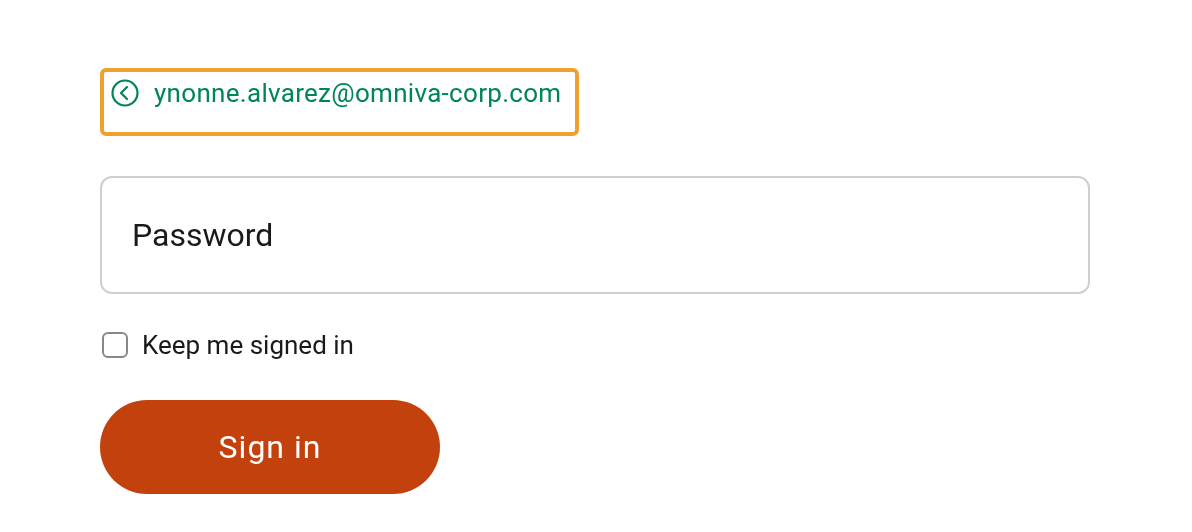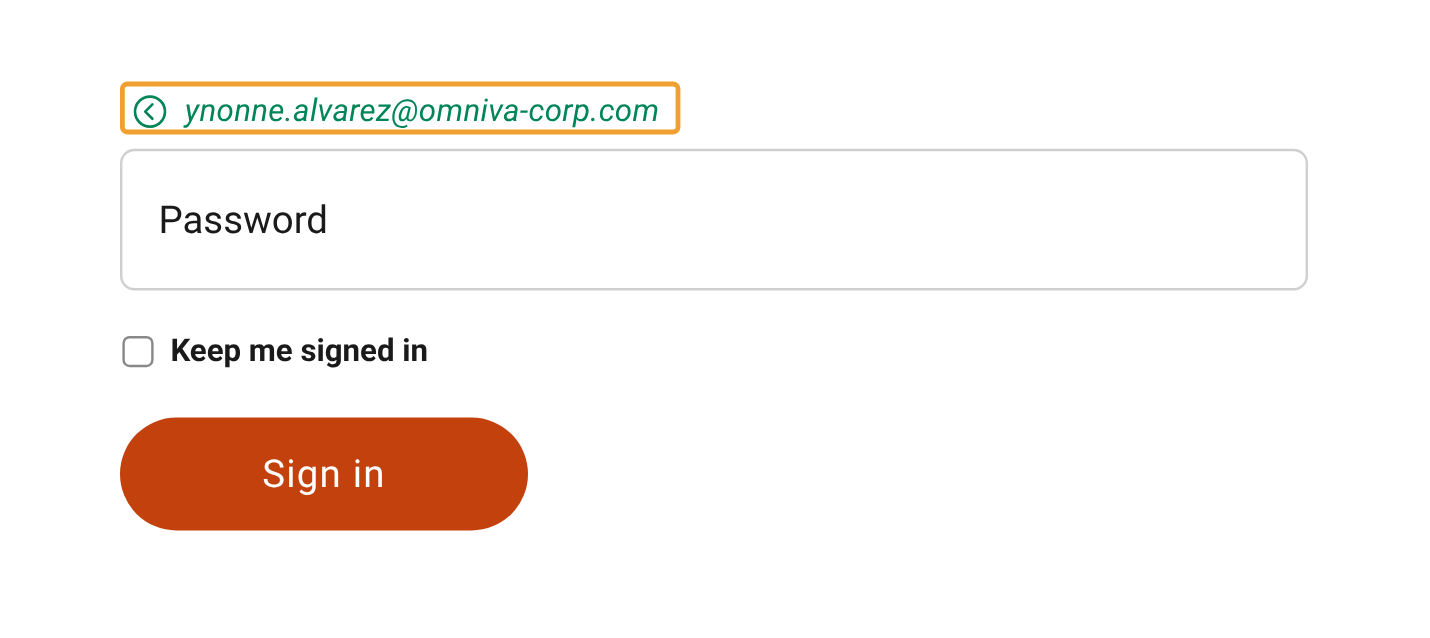--- a/index.html
+++ b/index.html
@@ -18,23 +18,22 @@
       position: absolute;
       left: 100px;
       top: 68px;
       width: 990px;
     }
     .email-row {
       display: inline-flex;
       align-items: center;
       border: 4px solid #f0a030;
       border-radius: 6px;
-      padding: 6px 14px 0 6px;
-      margin-bottom: 12px;
-      font-style: italic;
+      padding: 6px 14px 24px 6px;
+      margin-bottom: 40px;
     }
     .back-icon-wrap {
       width: 30px;
       height: 30px;
       display: flex;
       align-items: center;
       justify-content: center;
       margin-right: 14px;
     }
     .email-text {
@@ -62,21 +61,20 @@
       justify-content: space-between;
       align-items: center;
       margin-top: 36px;
       padding: 0 2px;
     }
     .keep-signed {
       display: flex;
       align-items: center;
       gap: 14px;
       cursor: pointer;
-      font-weight: bold;
     }
     .checkbox {
       width: 26px;
       height: 26px;
       border: 2px solid #888;
       border-radius: 6px;
       background: #ffffff;
       flex-shrink: 0;
     }
     .keep-label {

